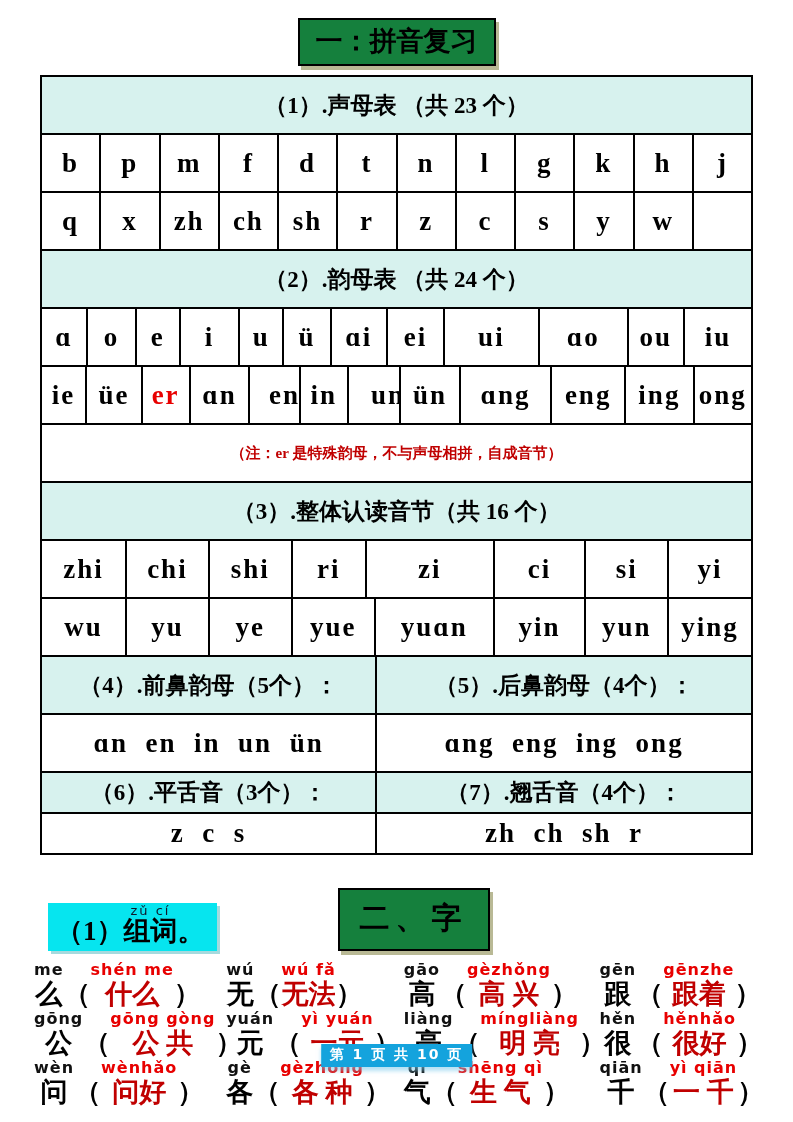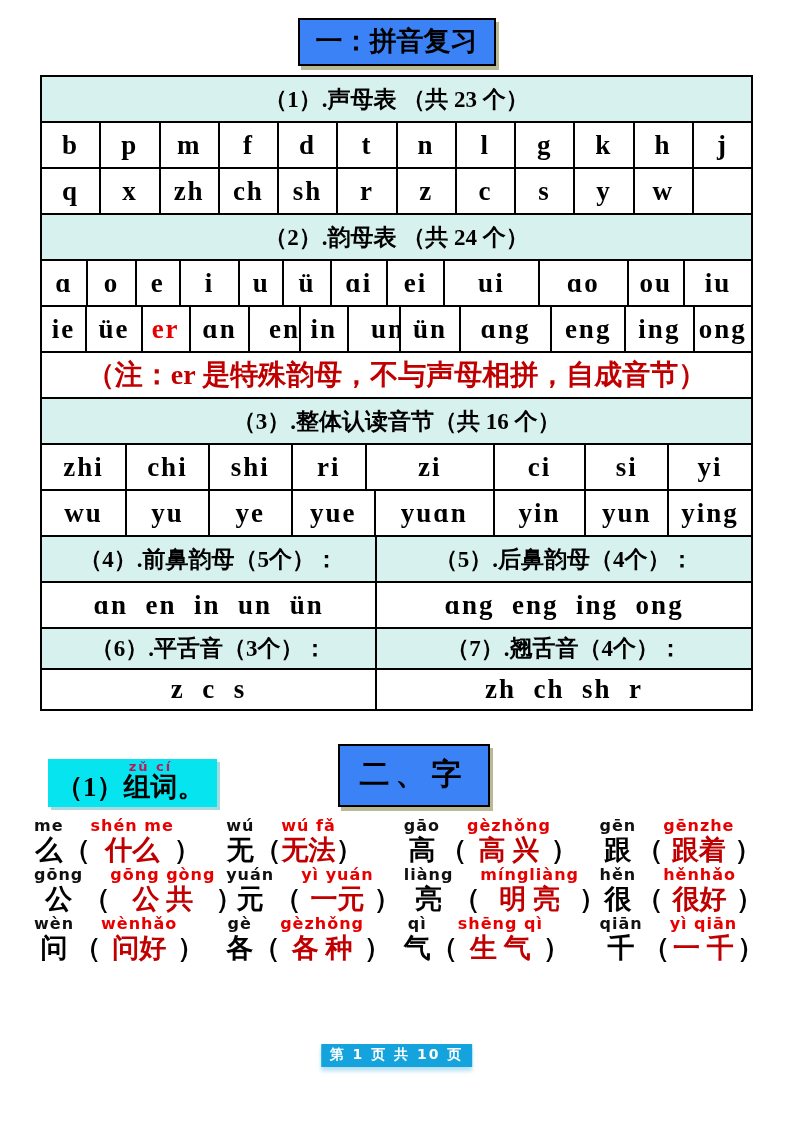--- a/index.html
+++ b/index.html
@@ -6,56 +6,56 @@
   .page{
     width:793px;height:1122px;position:relative;background:#ffffff;overflow:hidden;
     font-family:"Liberation Serif","DejaVu Serif","DejaVu Sans",serif;color:#000;
   }
   .title{
     margin:0;padding-top:40px;text-align:center;
     font-size:47px;font-weight:bold;letter-spacing:1px;line-height:1.2;
   }
   .badge{
     display:block;width:max-content;margin:18px auto 0;
-    background:#3b82f6;border:2px solid #000;
+    background:#15803d;border:2px solid #000;
     padding:3px 16px 5px;font-size:27px;font-weight:bold;
     box-shadow:3px 4px 0 rgba(100,100,20,.45);
   }
   .badge.badge2{font-size:30px;padding:8px 20px 10px;letter-spacing:6px;}
 
   
   .ptable{margin:9px 40px 0;border:2px solid #000;}
-  .prow{display:flex;height:44px;border-top:2px solid #000;}
+  .prow{display:flex;height:56px;border-top:2px solid #000;}
   .prow:first-child{border-top:none;}
   .prow:nth-last-child(-n+2){height:39px;}
   .pcell{
     display:flex;align-items:center;justify-content:center;
     border-left:2px solid #000;box-sizing:border-box;
     font-weight:bold;font-size:27px;letter-spacing:2px;white-space:pre;
     overflow:hidden;
   }
   .pcell:first-child{border-left:none;}
   .prow.header{background:#d7f2ee;}
   .prow.header .pcell{font-size:23px;letter-spacing:0;}
-  .prow.note .pcell{color:#c00000;font-size:28px;letter-spacing:0;}
+  .prow.note .pcell{color:#c00000;font-size:15px;letter-spacing:0;}
   .pcell.red{color:#e80000;}
 
   
   .sec2{position:relative;height:92px;margin-top:12px;}
   .sec2 .badge2{position:absolute;left:50%;transform:translateX(-50%);top:4px;margin:17px;}
   .cyanbox{
     position:absolute;left:48px;top:36px;
     background:#06e5ef;padding:1px 12px 6px 8px;
     display:flex;align-items:flex-end;
     font-size:27px;font-weight:bold;
     box-shadow:3px 3px 0 rgba(0,150,160,.35);
   }
   .rb{display:inline-flex;flex-direction:column;align-items:center;line-height:1;}
   .rpy{
-    color:#be185d;font-size:13px;font-weight:bold;letter-spacing:2px;
+    color:#0f172a;font-size:13px;font-weight:normal;letter-spacing:2px;
     font-family:"DejaVu Sans","Liberation Sans",sans-serif;white-space:pre;
   }
   .rw{font-size:27px;line-height:1.05;}
   .cyanbox .pfx,.cyanbox .prd{line-height:1.05;}
 
   
   .words{
     margin:3px 34px 0;display:grid;
     grid-template-columns:26.5% 24.5% 27% 22%;
     grid-auto-rows:46px;row-gap:3px;align-items:end;justify-items:start;

